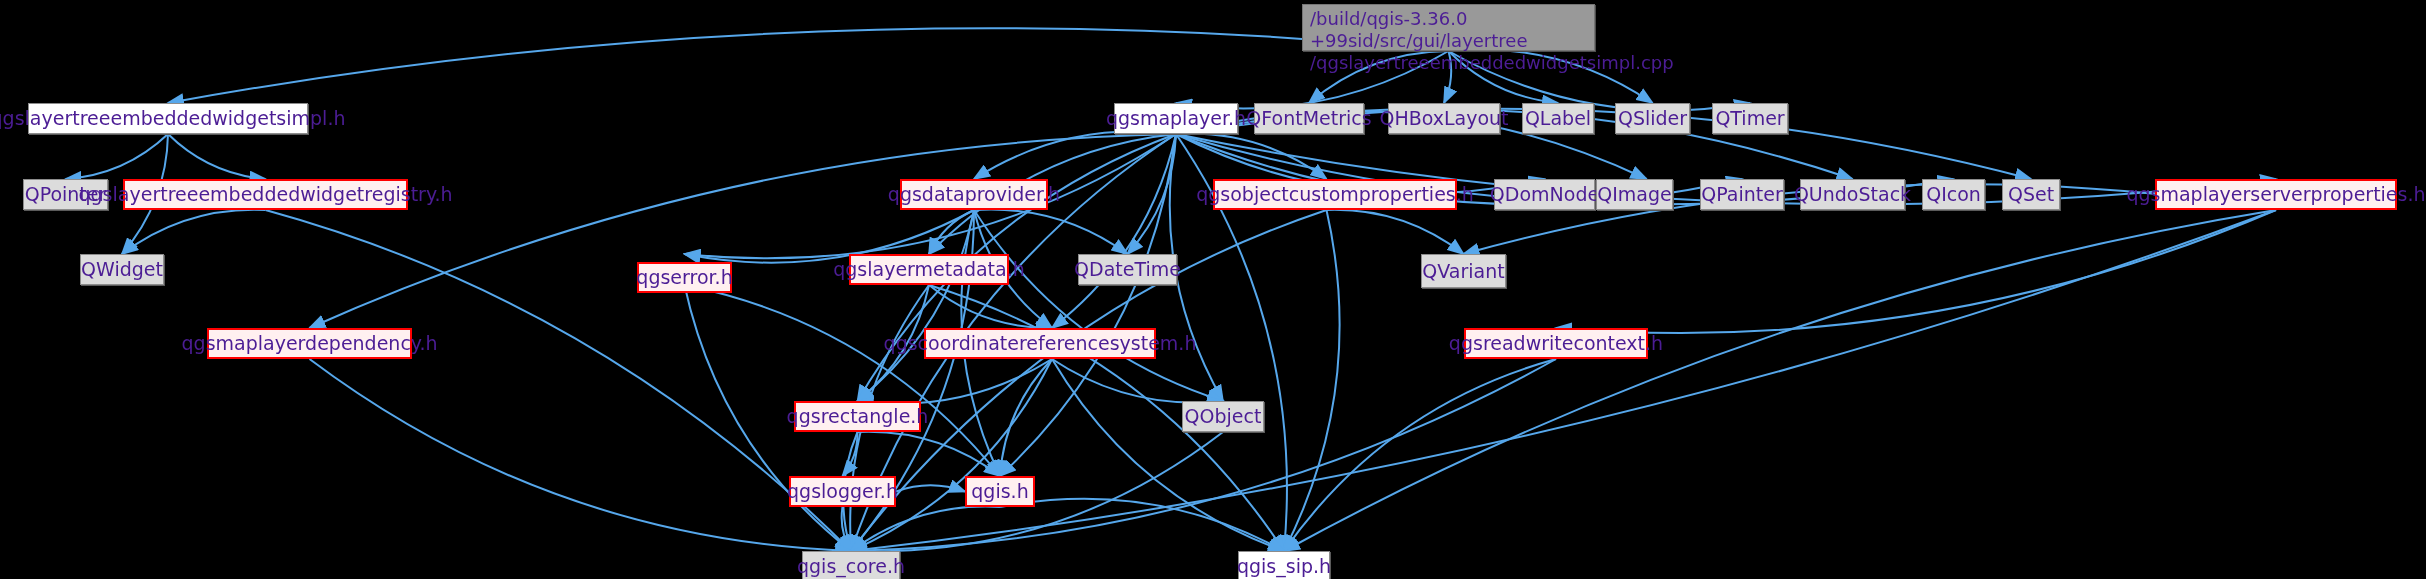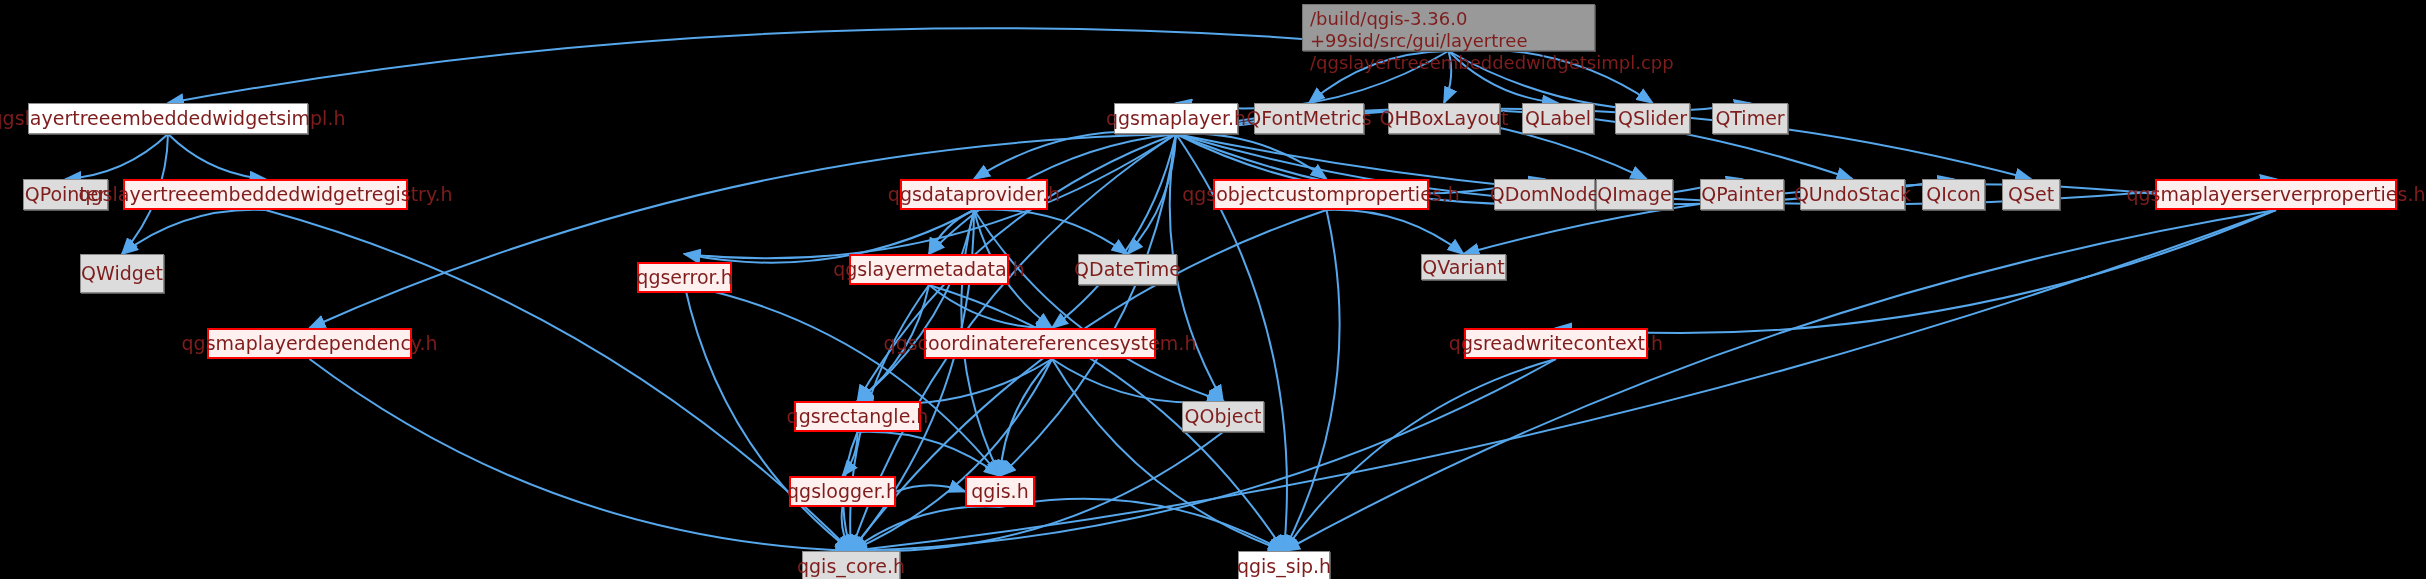--- a/index.html
+++ b/index.html
@@ -27,21 +27,21 @@
   }
   .node {
     position: absolute;
     box-sizing: border-box;
     display: flex;
     align-items: center;
     justify-content: center;
     white-space: nowrap;
     font-size: 19px;
     line-height: 1;
-    color: #7f1d1d;
+    color: #4c1d95;
     padding: 0 9px;
     height: 31px;
     cursor: pointer;
   }
   .node.sys {
     background: #dcdcdc;
     border: 1px solid #8c8c8c;
     box-shadow: 1px 1px 0 0 #5a5a5a;
   }
   .node.hdr {
@@ -153,33 +153,33 @@
       <div class="node hdr" style="left: 28px; top: 103px; width: 280px; height: 31px;">qgslayertreeembeddedwidgetsimpl.h</div>
       <div class="node hdr" style="left: 1114px; top: 103px; width: 124px; height: 31px;">qgsmaplayer.h</div>
       <div class="node sys" style="left: 1254px; top: 103px; width: 110px; height: 31px;">QFontMetrics</div>
       <div class="node sys" style="left: 1388px; top: 103px; width: 112px; height: 31px;">QHBoxLayout</div>
       <div class="node sys" style="left: 1522px; top: 103px; width: 72px; height: 31px;">QLabel</div>
       <div class="node sys" style="left: 1615px; top: 103px; width: 75px; height: 31px;">QSlider</div>
       <div class="node sys" style="left: 1712px; top: 103px; width: 76px; height: 31px;">QTimer</div>
       <div class="node sys" style="left: 23px; top: 179px; width: 85px; height: 31px;">QPointer</div>
       <div class="node src" style="left: 123px; top: 179px; width: 285px; height: 31px;">qgslayertreeembeddedwidgetregistry.h</div>
       <div class="node src" style="left: 900px; top: 179px; width: 148px; height: 31px;">qgsdataprovider.h</div>
-      <div class="node src" style="left: 1213px; top: 179px; width: 216px; height: 31px;">qgsobjectcustomproperties.h</div>
+      <div class="node src" style="left: 1213px; top: 179px; width: 244px; height: 31px;">qgsobjectcustomproperties.h</div>
       <div class="node sys" style="left: 1494px; top: 179px; width: 101px; height: 31px;">QDomNode</div>
       <div class="node sys" style="left: 1596px; top: 179px; width: 77px; height: 31px;">QImage</div>
       <div class="node sys" style="left: 1700px; top: 179px; width: 84px; height: 31px;">QPainter</div>
       <div class="node sys" style="left: 1800px; top: 179px; width: 105px; height: 31px;">QUndoStack</div>
       <div class="node sys" style="left: 1922px; top: 179px; width: 63px; height: 31px;">QIcon</div>
       <div class="node sys" style="left: 2002px; top: 179px; width: 58px; height: 31px;">QSet</div>
       <div class="node src" style="left: 2155px; top: 179px; width: 242px; height: 31px;">qgsmaplayerserverproperties.h</div>
-      <div class="node sys" style="left: 80px; top: 254px; width: 84px; height: 39px;">QWidget</div>
+      <div class="node sys" style="left: 80px; top: 254px; width: 84px; height: 31px;">QWidget</div>
       <div class="node src" style="left: 637px; top: 254px; width: 95px; height: 31px; margin-top: 8px;">qgserror.h</div>
       <div class="node src" style="left: 849px; top: 254px; width: 160px; height: 31px;">qgslayermetadata.h</div>
       <div class="node sys" style="left: 1078px; top: 254px; width: 99px; height: 31px;">QDateTime</div>
-      <div class="node sys" style="left: 1421px; top: 254px; width: 85px; height: 26px;">QVariant</div>
+      <div class="node sys" style="left: 1421px; top: 254px; width: 85px; height: 34px;">QVariant</div>
       <div class="node src" style="left: 207px; top: 328px; width: 205px; height: 31px;">qgsmaplayerdependency.h</div>
       <div class="node src" style="left: 924px; top: 328px; width: 232px; height: 31px;">qgscoordinatereferencesystem.h</div>
       <div class="node src" style="left: 1464px; top: 328px; width: 184px; height: 31px;">qgsreadwritecontext.h</div>
       <div class="node src" style="left: 794px; top: 401px; width: 127px; height: 31px;">qgsrectangle.h</div>
       <div class="node sys" style="left: 1182px; top: 401px; width: 82px; height: 31px;">QObject</div>
       <div class="node src" style="left: 789px; top: 476px; width: 107px; height: 31px;">qgslogger.h</div>
       <div class="node src" style="left: 965px; top: 476px; width: 70px; height: 31px;">qgis.h</div>
       <div class="node sys" style="left: 802px; top: 551px; width: 98px; height: 31px;">qgis_core.h</div>
       <div class="node hdr" style="left: 1238px; top: 551px; width: 92px; height: 31px;">qgis_sip.h</div>
     </div>

